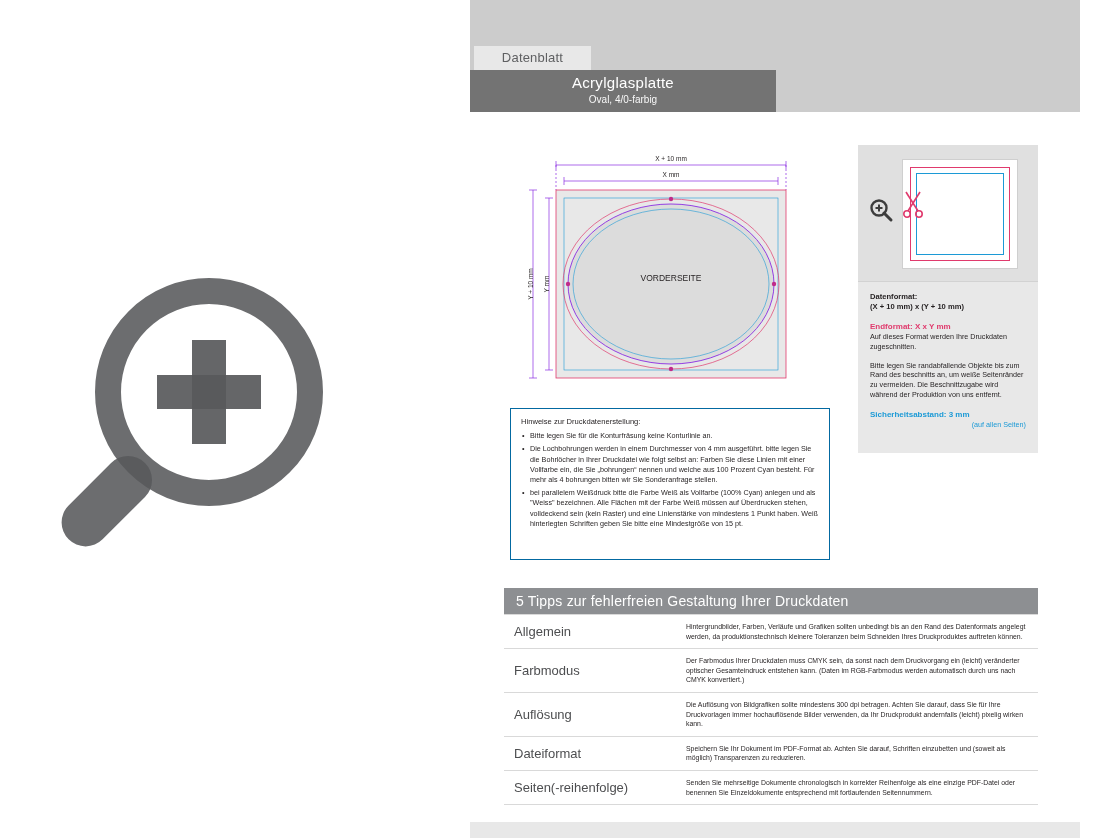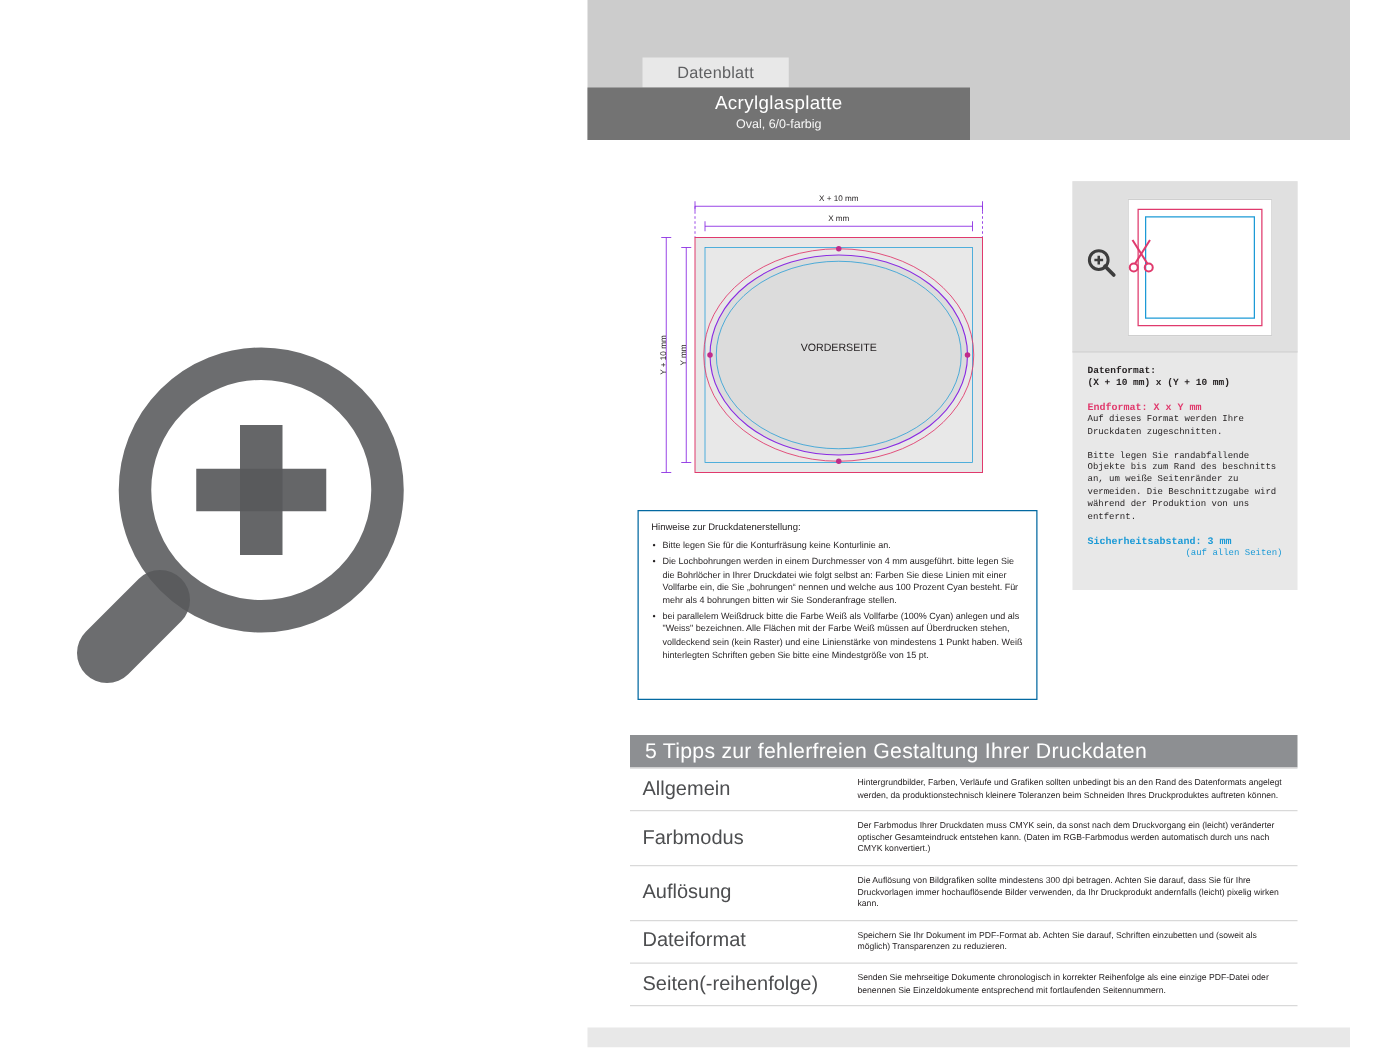--- a/index.html
+++ b/index.html
@@ -82,21 +82,20 @@
   #tab-datenblatt {
     position: absolute;
     left: 474px; top: 46px;
     width: 117px; height: 24px;
     background: #e8e8e8;
     color: #5f6062;
     font-size: 13px;
     line-height: 24px;
     text-align: center;
     letter-spacing: .2px;
-    margin-left: 40px;
   }
   
   #title-block {
     position: absolute;
     left: 470px; top: 70px;
     width: 306px; height: 42px;
     background: #737373;
     color: #ffffff;
     text-align: center;
   }
@@ -198,21 +197,21 @@
     position: absolute;
     left: 44px; top: 44px;
     width: 22px; height: 30px;
   }
   #info-text {
     padding: 10px 12px 14px 12px;
     font-size: 7.2px;
     line-height: 9.8px;
     color: #231f20;
   }
-  #info-text .blk { margin-bottom: 9px; font-family: Liberation Mono, monospace; }
+  #info-text .blk { margin-bottom: 9px; }
   #info-text .hd-magenta {
     color: #e03a6d;
     font-weight: bold;
     font-size: 8px;
     line-height: 11px;
   }
   #info-text .hd-cyan {
     color: #1c9ad6;
     font-weight: bold;
     font-size: 8px;
@@ -229,41 +228,41 @@
     line-height: 10px;
   }
 
   
   #tips-header {
     position: absolute;
     left: 504px; top: 588px;
     width: 534px; height: 26px;
     background: #8d8f92;
     color: #ffffff;
-    font-size: 17px;
+    font-size: 14px;
     line-height: 26px;
     padding-left: 12px;
     box-sizing: border-box;
     letter-spacing: .2px;
   }
   #tips-table {
     position: absolute;
     left: 504px; top: 614px;
     width: 534px;
     border-collapse: collapse;
     table-layout: fixed;
   }
   #tips-table td {
     vertical-align: middle;
     border-bottom: 1px solid #d9d9d9;
     padding: 7px 6px;
   }
   #tips-table td.c1 {
     width: 160px;
-    font-size: 16px;
+    font-size: 13px;
     color: #4d4e50;
     padding-left: 10px;
   }
   #tips-table td.c2 {
     font-size: 6.9px;
     line-height: 9.6px;
     color: #231f20;
     padding-right: 10px;
   }
   #tips-table tr:first-child td { border-top: 1px solid #d9d9d9; }
@@ -290,21 +289,21 @@
 
 <div id="sheet-gray-top"></div>
 <div id="sheet-white-body"></div>
 <div id="sheet-right-edge"></div>
 <div id="bottom-strip"></div>
 
 <div id="tab-datenblatt">Datenblatt</div>
 
 <div id="title-block">
   <div class="t1">Acrylglasplatte</div>
-  <div class="t2">Oval, 6/0-farbig</div>
+  <div class="t2">Oval, 4/0-farbig</div>
 </div>
 
 <div id="drawing">
   <svg width="320" height="245" viewBox="0 0 320 245" xmlns="http://www.w3.org/2000/svg">
 
     <g stroke="#8a2be2" stroke-width="0.7" fill="none">
       <line x1="40" y1="15" x2="270" y2="15"></line>
       <line x1="40" y1="11" x2="40" y2="19"></line>
       <line x1="270" y1="11" x2="270" y2="19"></line>
       <line x1="48" y1="31" x2="262" y2="31"></line>

